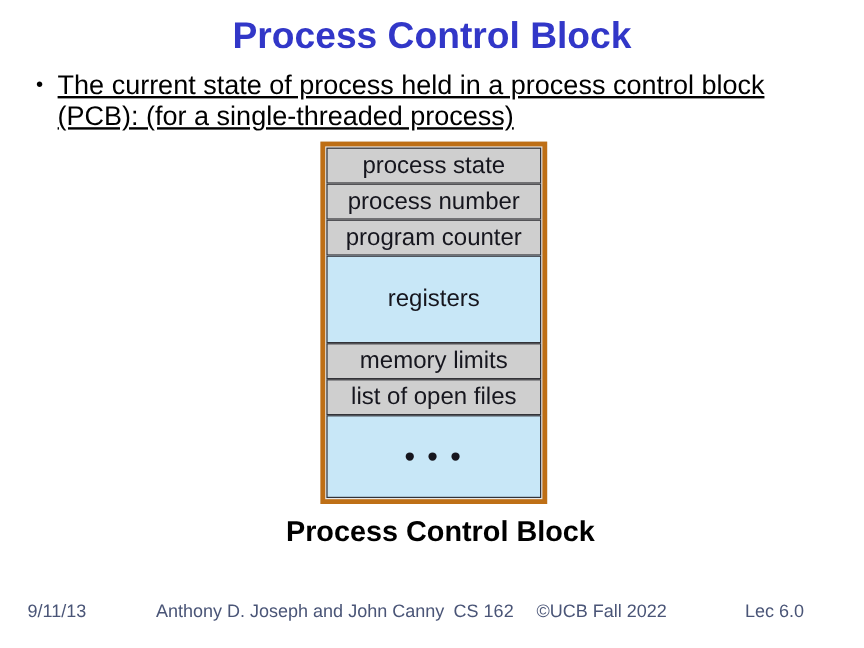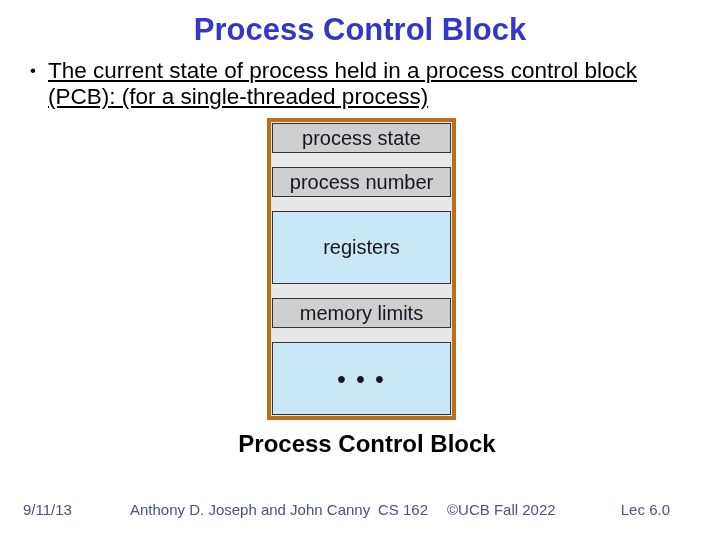--- a/index.html
+++ b/index.html
@@ -42,21 +42,21 @@
   .pcb {
     position: absolute;
     left: 267px; top: 118px;
     width: 189px; height: 302px;
     box-sizing: border-box;
     border: 4px solid var(--diagram-border, #BE6F16);
     background: #e8e8e8;
     padding: 1px;
     display: flex;
     flex-direction: column;
-    gap: 14px;
+    gap: 0;
   }
   .pcb-row {
     box-sizing: border-box;
     flex: none;
     height: 30px;
     border: 1px solid var(--row-outline, #333338);
     display: flex;
     align-items: center;
     justify-content: center;
     font-size: 20px;
@@ -105,22 +105,24 @@
   <h1 class="title">Process Control Block</h1>
 
   <div class="bullet-block">
     <span class="bullet-marker">•</span>
     <span class="bullet-text">The current state of process held in a process control block (PCB): (for a single-threaded process)</span>
   </div>
 
   <div class="pcb">
       <div class="pcb-row gray">process state</div>
       <div class="pcb-row gray">process number</div>
+      <div class="pcb-row gray">program counter</div>
       <div class="pcb-row blue tall">registers</div>
       <div class="pcb-row gray">memory limits</div>
+      <div class="pcb-row gray">list of open files</div>
       <div class="pcb-row blue dots">• • •</div>
     </div>
 
   <div class="caption">Process Control Block</div>
 
   <div class="footer">
     <span class="f-date">9/11/13</span>
     <span class="f-authors">Anthony D. Joseph and John Canny</span>
     <span class="f-course">CS 162</span>
     <span class="f-copyright">©UCB Fall 2022</span>

